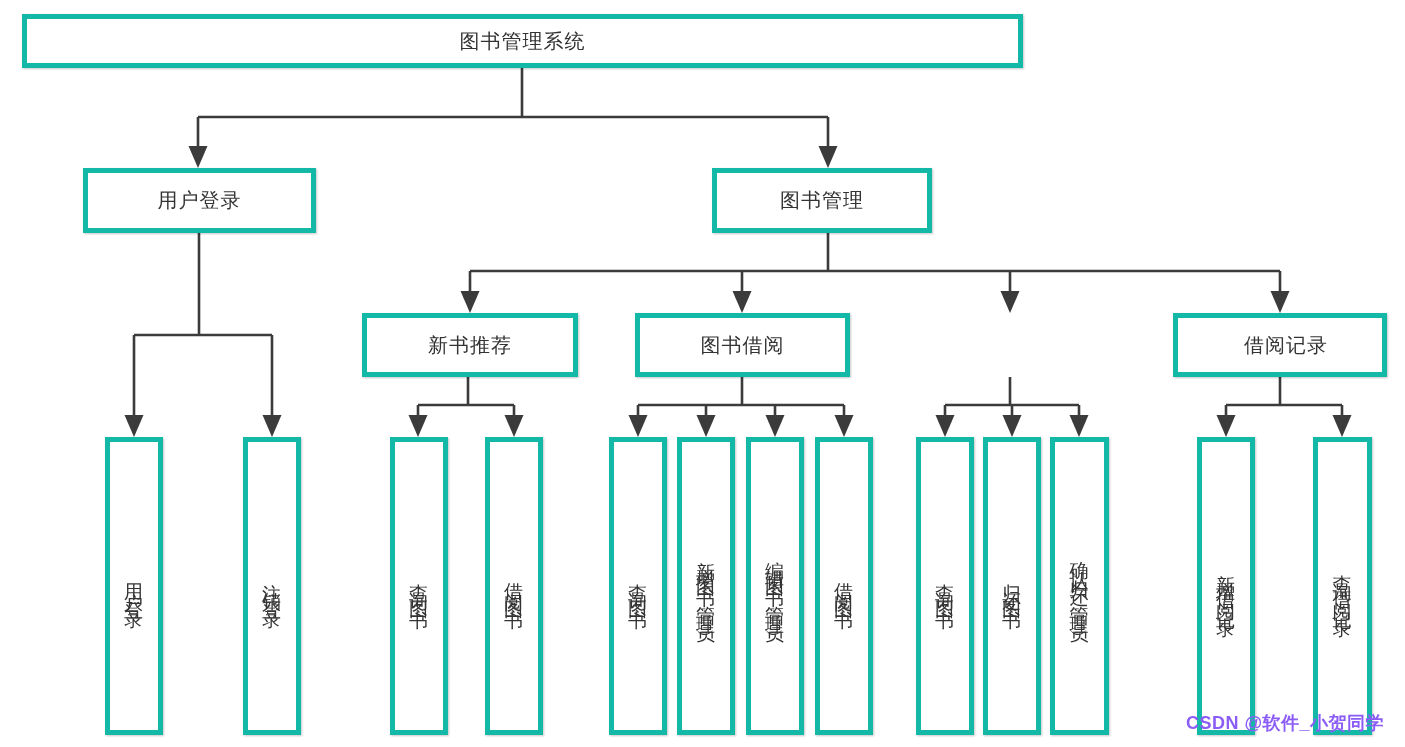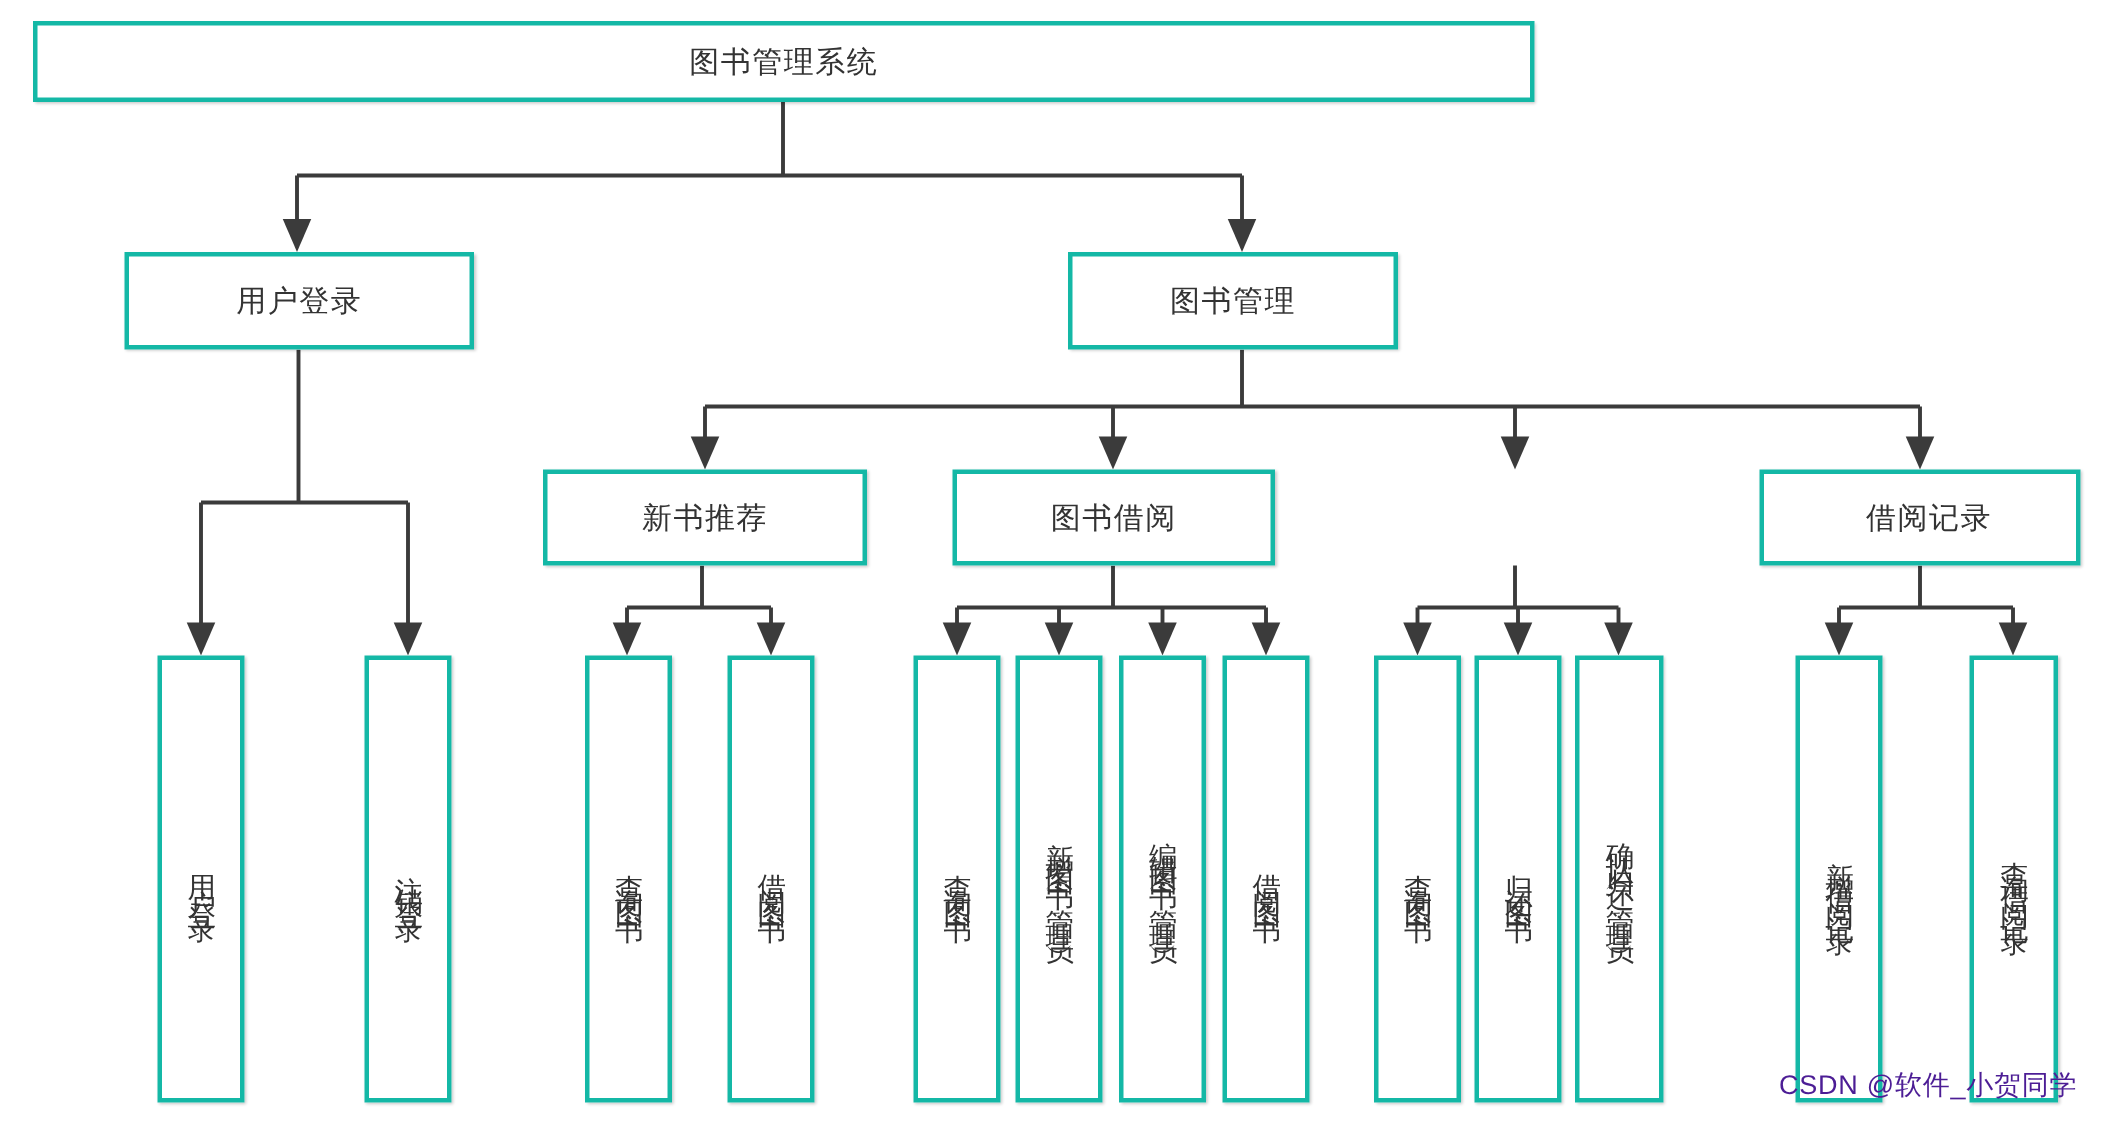--- a/index.html
+++ b/index.html
@@ -15,21 +15,21 @@
     width: 1405px; height: 747px;
     background: #ffffff;
   }
   #connectors {
     position: absolute; left: 0; top: 0;
     width: 1405px; height: 747px;
   }
   .box {
     position: absolute;
     background: #ffffff;
-    border: 3px solid #14b8a6;
+    border: 5px solid #14b8a6;
     box-shadow: 1px 1px 2px rgba(0,0,0,0.22);
     display: flex;
     align-items: center;
     justify-content: center;
     color: #333333;
   }
   .h-label {
     font-size: 20px;
     letter-spacing: 1px;
     color: #333333;
@@ -42,23 +42,24 @@
     letter-spacing: 9px;
     line-height: 1;
     color: #333333;
     white-space: nowrap;
   }
   .watermark {
     position: absolute;
     left: 1186px; top: 711px;
     font-size: 18px;
     letter-spacing: 0.5px;
-    color: #4c1d95;
+    color: #8b5cf6;
     z-index: 6;
     white-space: nowrap;
+    font-weight: bold;
   }
   .line  { stroke: #3b3b3b; stroke-width: 2.6; fill: none; }
   .arrow { fill: #3b3b3b; stroke: none; }
 </style>
 </head>
 <body>
 
 <div id="stage">
 
   <svg id="connectors" viewBox="0 0 1405 747" xmlns="http://www.w3.org/2000/svg">

